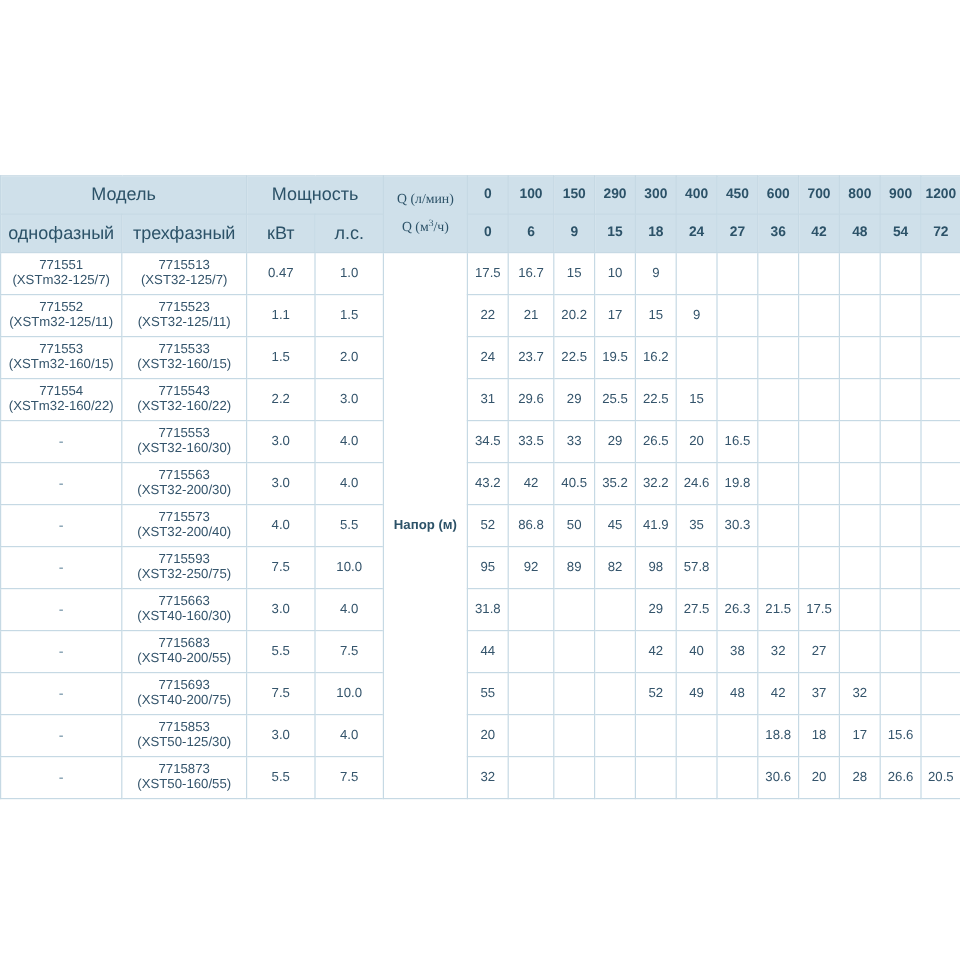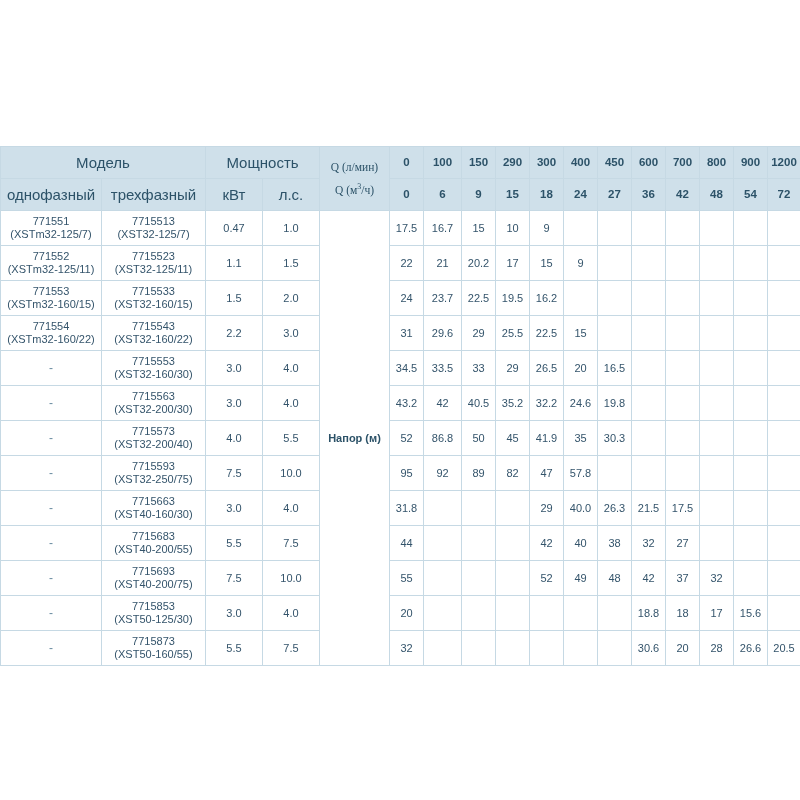--- a/index.html
+++ b/index.html
@@ -315,21 +315,21 @@
           <td class="model">
             <span class="m1">7715593</span>
             <span class="m2">(XST32-250/75)</span>
           </td>
           <td>7.5</td>
           <td>10.0</td>
           <td class="val">95</td>
           <td class="val">92</td>
           <td class="val">89</td>
           <td class="val">82</td>
-          <td class="val">47</td>
+          <td class="val">98</td>
           <td class="val">57.8</td>
           <td class="val"></td>
           <td class="val"></td>
           <td class="val"></td>
           <td class="val"></td>
           <td class="val"></td>
           <td class="val"></td>
         </tr>
         <tr>
           <td class="model dash">
@@ -339,21 +339,21 @@
             <span class="m1">7715663</span>
             <span class="m2">(XST40-160/30)</span>
           </td>
           <td>3.0</td>
           <td>4.0</td>
           <td class="val">31.8</td>
           <td class="val"></td>
           <td class="val"></td>
           <td class="val"></td>
           <td class="val">29</td>
-          <td class="val">40.0</td>
+          <td class="val">27.5</td>
           <td class="val">26.3</td>
           <td class="val">21.5</td>
           <td class="val">17.5</td>
           <td class="val"></td>
           <td class="val"></td>
           <td class="val"></td>
         </tr>
         <tr>
           <td class="model dash">
             <span class="m1">-</span>

